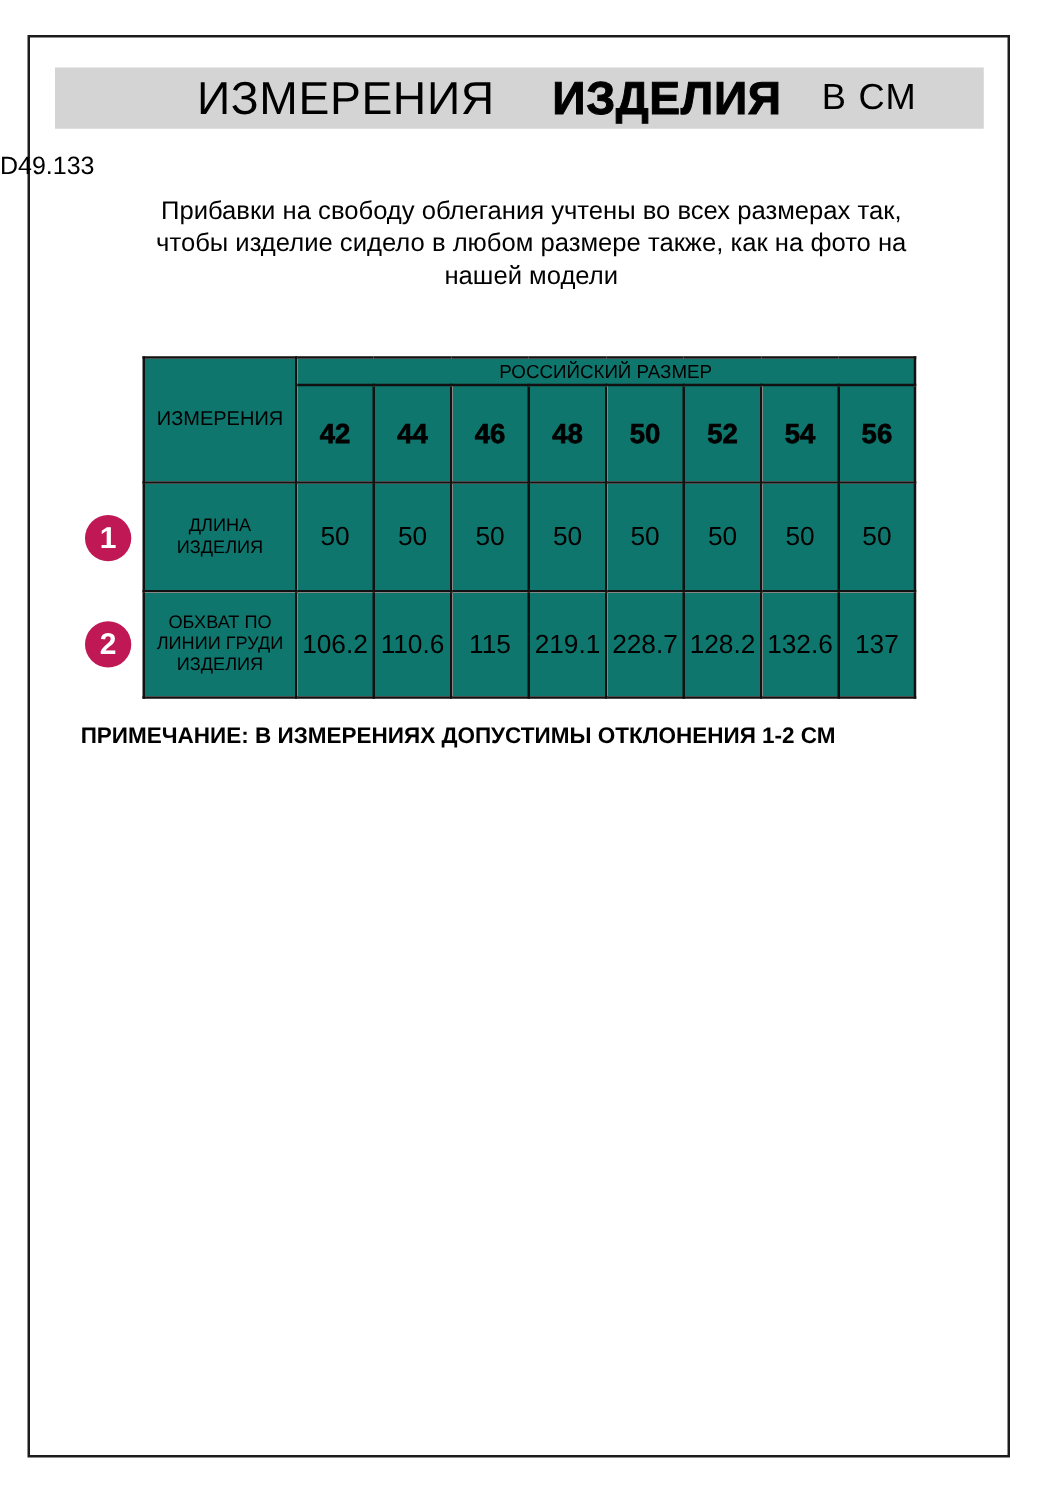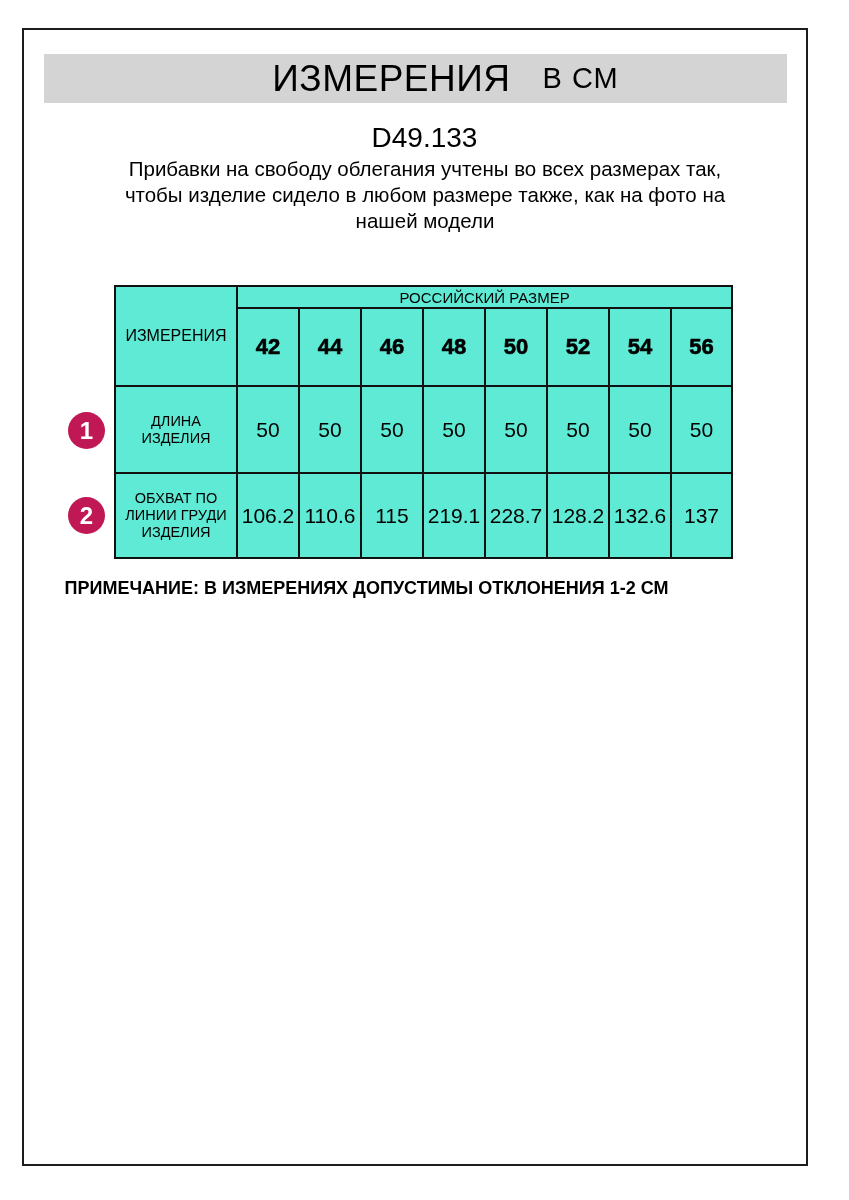--- a/index.html
+++ b/index.html
@@ -32,37 +32,36 @@
     font-size:37px; font-weight:700; letter-spacing:0.5px;
     margin-left:46px;
     -webkit-text-stroke:0.8px #000;
   }
   .title-suffix{
     font-size:29px; font-weight:400; letter-spacing:1px;
     margin-left:32px;
   }
   .model-code{
     position:absolute; left:0; top:122px; width:849px;
-    text-align:center;
-    font-size:28px; font-weight:400;
+    font-size:20px; font-weight:400;
   }
   .description{
     position:absolute; left:114px; top:156px; width:622px;
     text-align:center;
     font-size:20.5px; line-height:26px; font-weight:400;
   }
   table.size-table{
     position:absolute; left:114px; top:285px;
     border-collapse:collapse; table-layout:fixed;
     width:617px;
   }
   table.size-table td{
     border:2px solid #111;
     text-align:center; vertical-align:middle;
-    background:#5eead4;
+    background:#0f766e;
     overflow:hidden;
   }
   td.corner-cell{ font-size:16px; }
   td.group-header-cell{ height:22px; font-size:15px; }
   td.size-cell{
     height:78px; font-size:22px; font-weight:700;
     -webkit-text-stroke:0.6px #000;
   }
   td.row-label{ font-size:14.5px; line-height:17px; padding:2px 0; }
   td.value-cell{ font-size:21px; }
@@ -83,20 +82,21 @@
   .num-badge.badge-1{ top:412px; }
   .num-badge.badge-2{ top:497px; }
 </style>
 </head>
 <body>
 
 <div class="page-frame"></div>
 
 <div class="title-band">
   <span class="title-word1">ИЗМЕРЕНИЯ</span>
+  <span class="title-word2">ИЗДЕЛИЯ</span>
   <span class="title-suffix">В СМ</span>
 </div>
 
 <div class="model-code">D49.133</div>
 
 <div class="description">Прибавки на свободу облегания учтены во всех размерах так, чтобы изделие сидело в любом размере также, как на фото на нашей модели</div>
 
 <table class="size-table">
   <colgroup>
     <col style="width:122px">

